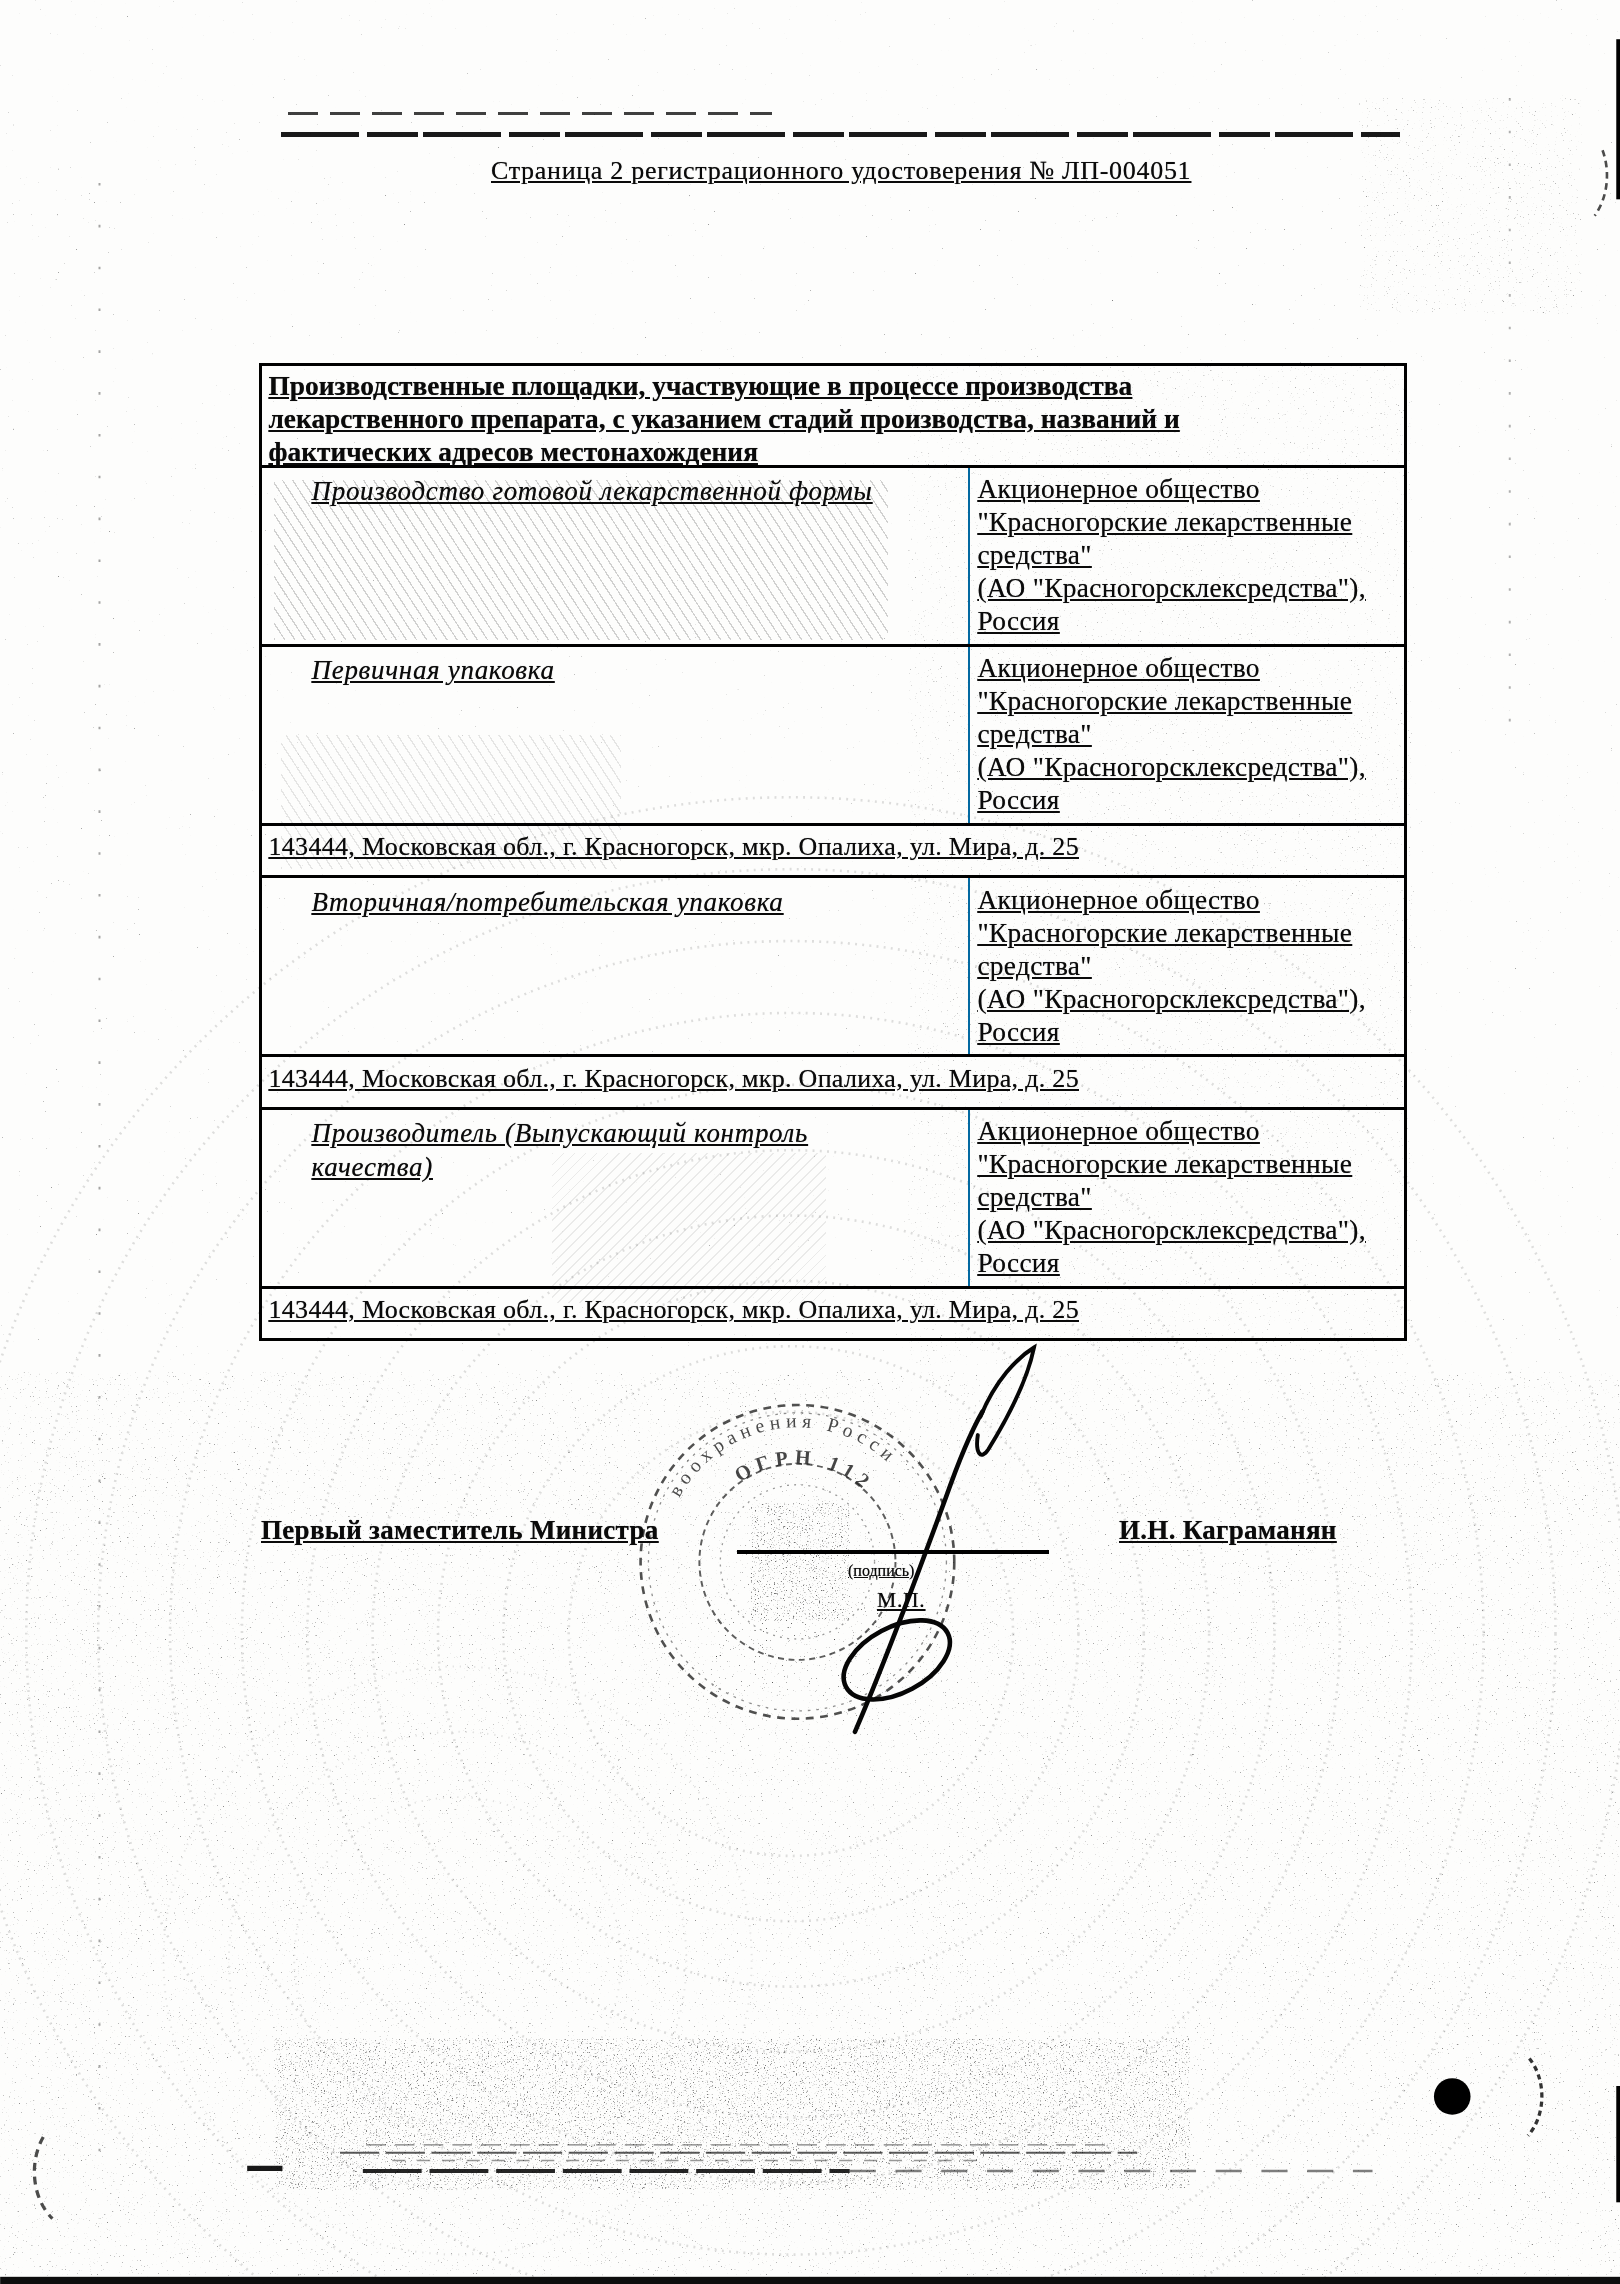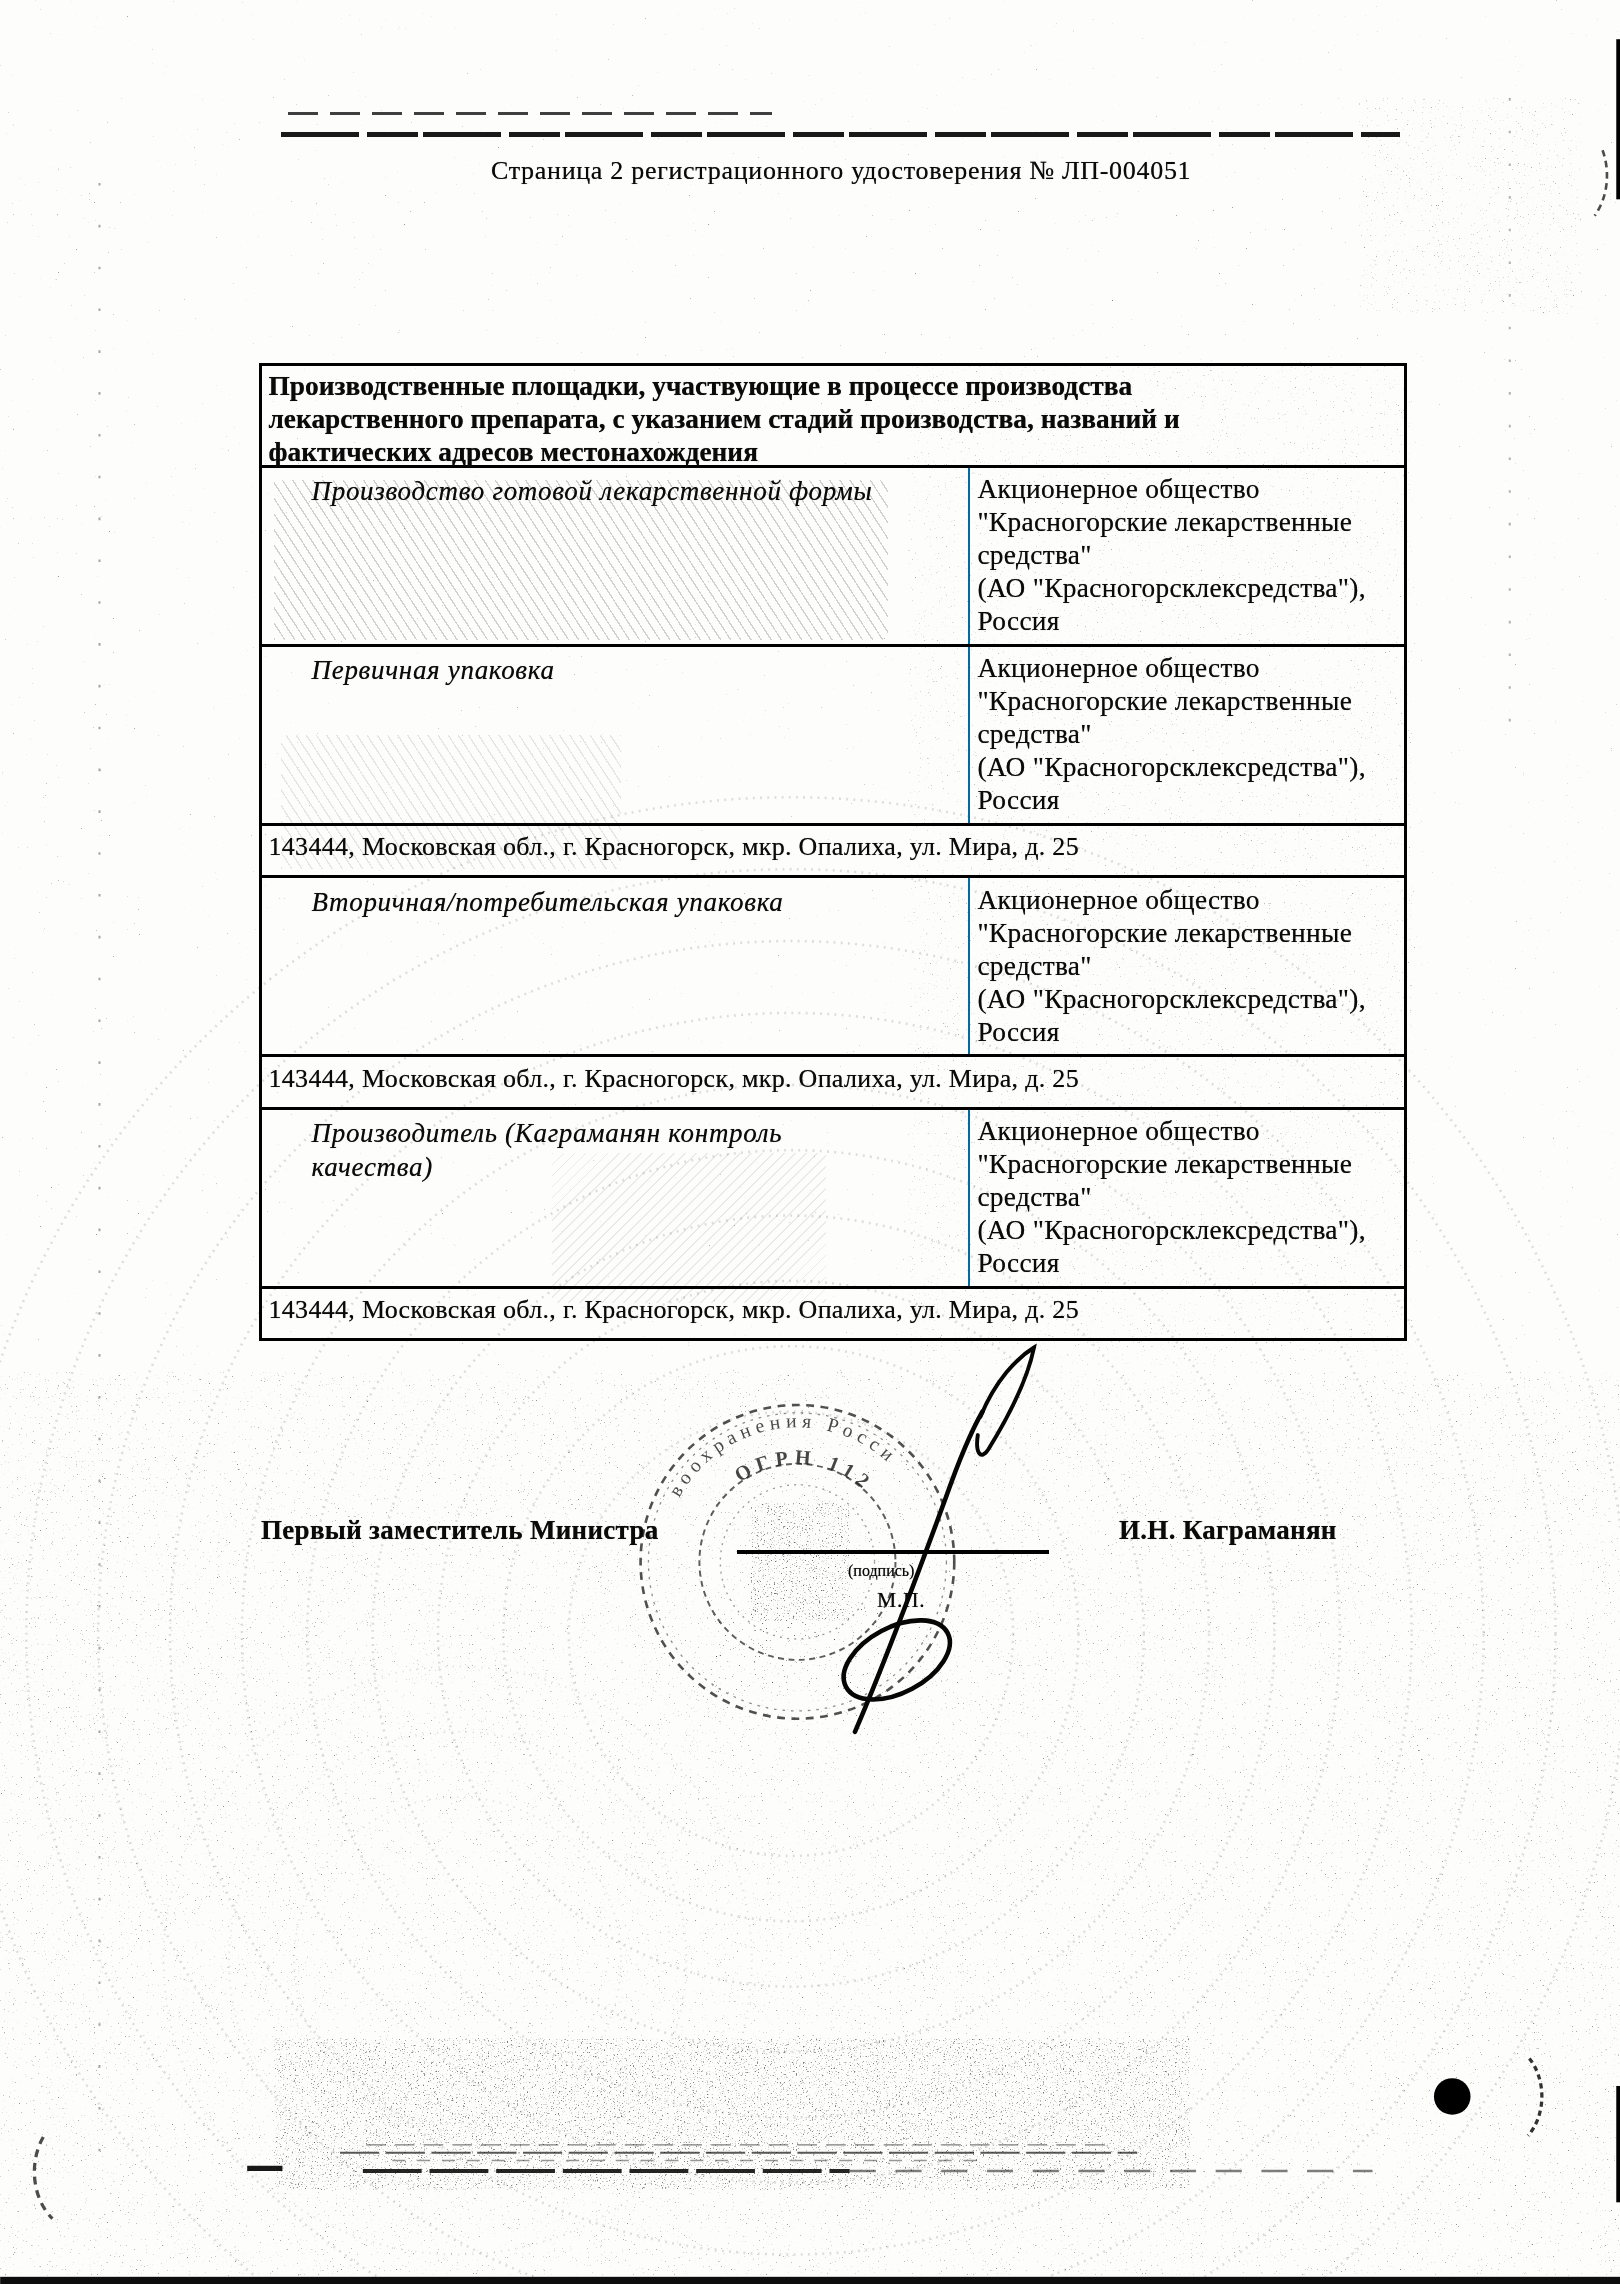--- a/index.html
+++ b/index.html
@@ -5,21 +5,21 @@
   html,body{margin:0;padding:0;background:#e8e8e8;}
   .page{
     position:relative; width:1621px; height:2284px; background:#fdfdfc;
     overflow:hidden; font-family:"Liberation Serif","DejaVu Serif",serif;
     color:#0a0a0a;
   }
   .abs{position:absolute;}
   .txt{text-shadow:0 0 0.7px rgba(0,0,0,.65);}
   .pre{white-space:pre-line;}
   .noise-svg{position:absolute;left:0;top:0;z-index:1;pointer-events:none;}
-  .z2{z-index:2;}
+  .z2{z-index:2;text-decoration:underline;}
   
   .page-header{left:491px; top:156px; font-size:26px; letter-spacing:0.7px;}
   
   .scanline-a{left:288px; top:112px; width:484px; height:3.3px;
     background:repeating-linear-gradient(90deg,#000 0 30px,transparent 30px 42px); opacity:.75;}
   .scanline-b{left:281px; top:132px; width:1119px; height:4.6px;
     background:repeating-linear-gradient(90deg,#000 0 78px,transparent 78px 86px,#000 86px 137px,transparent 137px 142px); opacity:.9;}
   
   .prod-table{left:259px; top:363px; width:1142px; border:3.3px solid #000; background:rgba(255,255,255,0);}
   .t-title{height:95px; padding:3.9px 7.8px 0 6.5px; font-size:27.4px; font-weight:bold; line-height:33px;}
@@ -169,21 +169,21 @@
       <div class="t-stage txt">Вторичная/потребительская упаковка</div>
       <div class="t-company txt pre">Акционерное общество
 "Красногорские лекарственные
 средства"
 (АО "Красногорсклексредства"),
 Россия</div>
     </div>
     <div class="t-addr txt">143444, Московская обл., г. Красногорск, мкр. Опалиха, ул. Мира, д. 25</div>
 
     <div class="t-row">
-      <div class="t-stage txt pre">Производитель (Каграманян контроль
+      <div class="t-stage txt pre">Производитель (Выпускающий контроль
 качества)</div>
       <div class="t-company txt pre">Акционерное общество
 "Красногорские лекарственные
 средства"
 (АО "Красногорсклексредства"),
 Россия</div>
     </div>
     <div class="t-addr txt">143444, Московская обл., г. Красногорск, мкр. Опалиха, ул. Мира, д. 25</div>
   </div>
 

